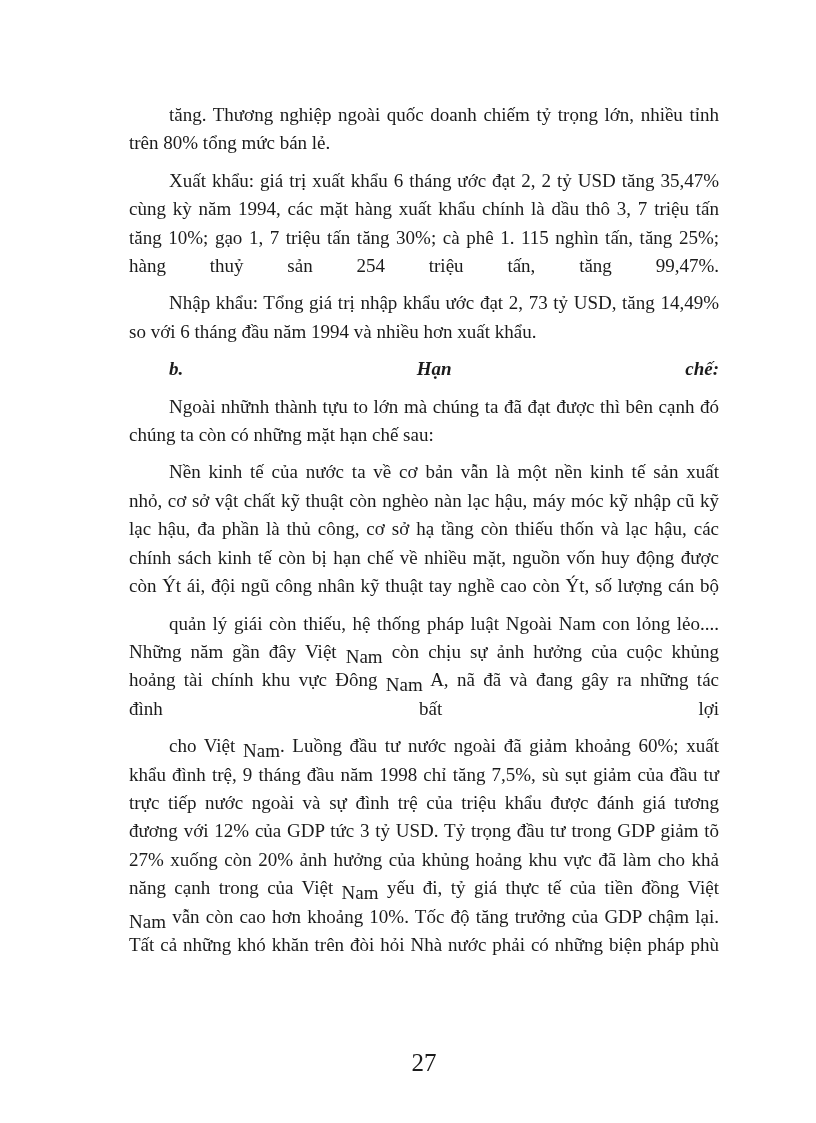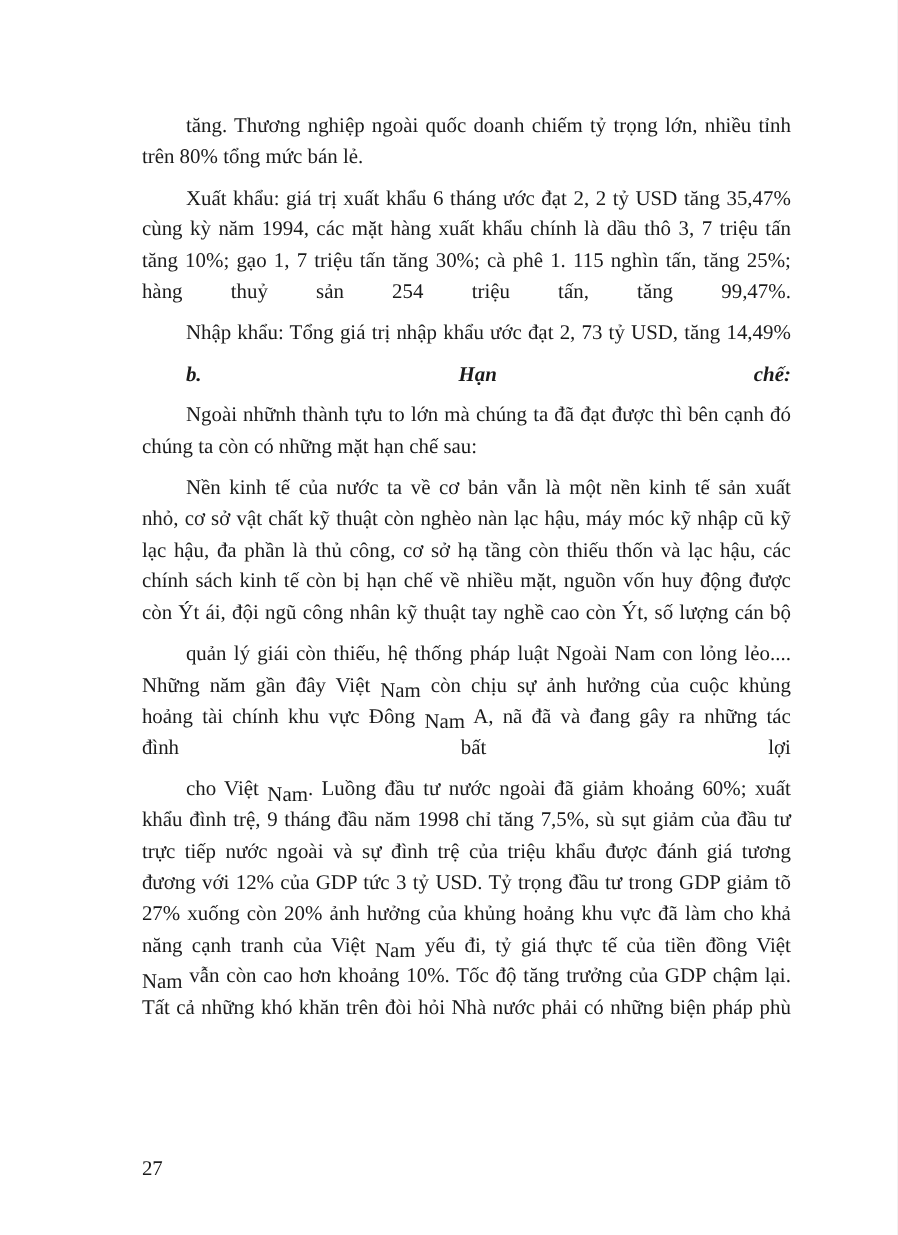--- a/index.html
+++ b/index.html
@@ -33,42 +33,43 @@
   }
   .line.noj { text-align-last: left; }
   .line.indent { text-indent: 40px; }
   .heading { font-weight: 700; font-style: italic; }
   .sub { position: relative; top: 5px; }
   .page-number {
     position: absolute;
     top: 1050px;
     left: 129px;
     width: 590px;
-    text-align: left;
-    font-size: 19px;
+    text-align: center;
+    font-size: 25px;
     line-height: 26px;
   }
 </style>
 </head>
 <body>
 
 <div class="page">
   <div class="content">
       <div class="block">
         <div class="line indent"><span>tăng. Thương nghiệp ngoài quốc doanh chiếm tỷ trọng lớn, nhiều tỉnh</span></div>
         <div class="line noj"><span>trên 80% tổng mức bán lẻ.</span></div>
       </div>
       <div class="block">
         <div class="line indent"><span>Xuất khẩu: giá trị xuất khẩu 6 tháng ước đạt 2, 2 tỷ USD tăng 35,47%</span></div>
         <div class="line"><span>cùng kỳ năm 1994, các mặt hàng xuất khẩu chính là dầu thô 3, 7 triệu tấn</span></div>
         <div class="line"><span>tăng 10%; gạo 1, 7 triệu tấn tăng 30%; cà phê 1. 115 nghìn tấn, tăng 25%;</span></div>
         <div class="line"><span>hàng thuỷ sản 254 triệu tấn, tăng 99,47%.</span></div>
       </div>
       <div class="block">
         <div class="line indent"><span>Nhập khẩu: Tổng giá trị nhập khẩu ước đạt 2, 73 tỷ USD, tăng 14,49%</span></div>
+        <div class="line noj"><span>so với 6 tháng đầu năm 1994 và nhiều hơn xuất khẩu.</span></div>
       </div>
       <div class="block heading">
         <div class="line indent"><span>b. Hạn chế:</span></div>
       </div>
       <div class="block">
         <div class="line indent"><span>Ngoài nhữnh thành tựu to lớn mà chúng ta đã đạt được thì bên cạnh đó</span></div>
         <div class="line noj"><span>chúng ta còn có những mặt hạn chế sau:</span></div>
       </div>
       <div class="block">
         <div class="line indent"><span>Nền kinh tế của nước ta về cơ bản vẫn là một nền kinh tế sản xuất</span></div>
@@ -82,19 +83,19 @@
         <div class="line"><span>Những năm gần đây Việt </span><span class="sub">Nam</span><span> còn chịu sự ảnh hưởng của cuộc khủng</span></div>
         <div class="line"><span>hoảng tài chính khu vực Đông </span><span class="sub">Nam</span><span> A, nã đã và đang gây ra những tác</span></div>
         <div class="line"><span>đình bất lợi</span></div>
       </div>
       <div class="block">
         <div class="line indent"><span>cho Việt </span><span class="sub">Nam</span><span>. Luồng đầu tư nước ngoài đã giảm khoảng 60%; xuất</span></div>
         <div class="line"><span>khẩu đình trệ, 9 tháng đầu năm 1998 chỉ tăng 7,5%, sù sụt giảm của đầu tư</span></div>
         <div class="line"><span>trực tiếp nước ngoài và sự đình trệ của triệu khẩu được đánh giá tương</span></div>
         <div class="line"><span>đương với 12% của GDP tức 3 tỷ USD. Tỷ trọng đầu tư trong GDP giảm tõ</span></div>
         <div class="line"><span>27% xuống còn 20% ảnh hưởng của khủng hoảng khu vực đã làm cho khả</span></div>
-        <div class="line"><span>năng cạnh tranh của Việt </span><span class="sub">Nam</span><span> yếu đi, tỷ giá thực tế của tiền đồng Việt</span></div>
+        <div class="line"><span>năng cạnh trong của Việt </span><span class="sub">Nam</span><span> yếu đi, tỷ giá thực tế của tiền đồng Việt</span></div>
         <div class="line"><span class="sub">Nam</span><span> vẫn còn cao hơn khoảng 10%. Tốc độ tăng trưởng của GDP chậm lại.</span></div>
         <div class="line"><span>Tất cả những khó khăn trên đòi hỏi Nhà nước phải có những biện pháp phù</span></div>
       </div>
     </div>
   <div class="page-number">27</div>
 </div>
 
 </body></html>

